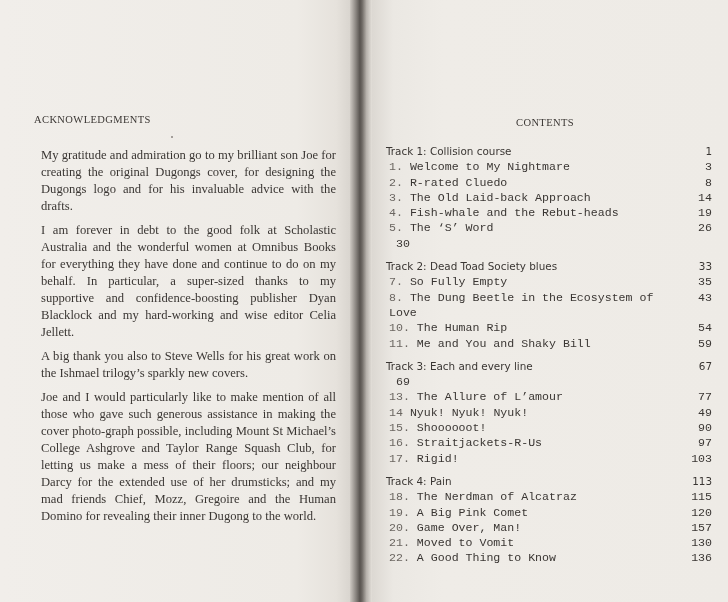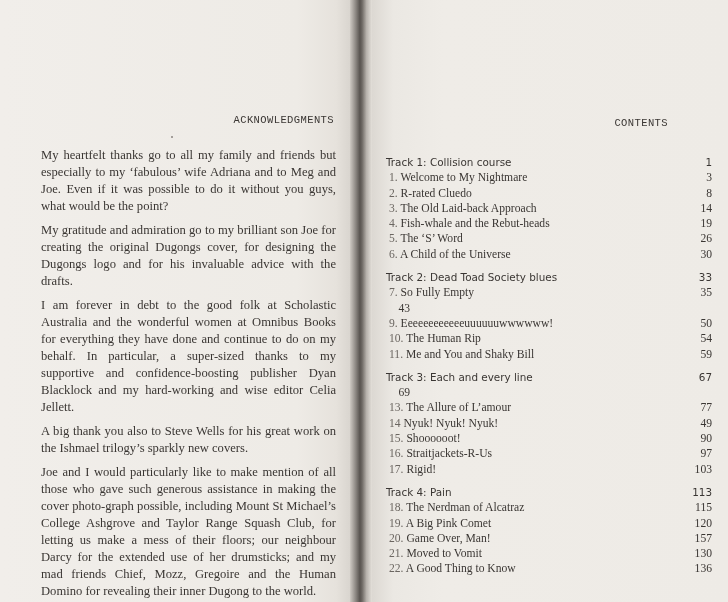--- a/index.html
+++ b/index.html
@@ -16,56 +16,55 @@
   }
   .spine {
     width: 22px; height: 602px;
     background: linear-gradient(to right, #cfcac4 0%, #8f8a85 25%, #58534f 45%, #6e6964 55%, #b7b2ac 75%, #e4e0da 100%);
   }
   .page-right {
     width: 356px;
     background: linear-gradient(to right, #dcd8d2 0%, #ebe8e3 6%, #efece7 20%, #eeebe6 100%);
   }
   .heading {
-    font-family: Liberation Mono, monospace;
+    font-family: Liberation Serif, serif;
     font-size: 10.5px; letter-spacing: 0.4px; color: #3a3633;
-    text-align: right; text-transform: uppercase; font-weight: normal;
+    text-align: left; text-transform: uppercase; font-weight: normal;
   }
   .ack-heading { position: absolute; top: 114px; left: 34px; width: 300px; }
   .ack-dot { position: absolute; top: 136px; left: 171px; width: 2px; height: 2px; background: #8a8580; border-radius: 50%; }
   .ack-body { position: absolute; top: 147px; left: 41px; width: 295px; }
   .ack-body p {
     font-size: 12.6px; line-height: 17.1px; text-align: justify;
     margin-bottom: 6.5px; color: #3a3633;
   }
-  .toc-heading { position: absolute; top: 117px; left: 136px; width: 160px; }
-  .toc { position: absolute; top: 155px; left: 386px; width: 326px; }
+  .toc-heading { position: absolute; top: 117px; left: 144px; width: 160px; }
+  .toc { position: absolute; top: 144px; left: 386px; width: 326px; }
   .toc-section { margin-bottom: 8px; }
   .toc-row {
     display: flex; justify-content: space-between; align-items: baseline;
-    font-size: 11.6px; line-height: 15.3px; color: #3a3633;
+    font-size: 11.6px; line-height: 15.3px; color: #3a3633; font-family: Liberation Mono, monospace;
   }
   .toc-row.track {
     font-family: "DejaVu Sans", sans-serif; font-size: 10.4px; color: #3a3633;
   }
   .toc-row .title { padding-left: 0; }
   .toc-row.chapter .title { padding-left: 3px; }
   .toc-row .num { text-align: right; min-width: 24px; }
   .toc-row.chapter .title .cn { color: #6b6661; }
 </style>
 </head>
 <body>
 
 <div class="spread">
 
   <div class="page page-left">
     <h2 class="heading ack-heading">Acknowledgments</h2>
     <div class="ack-dot"></div>
     <div class="ack-body">
-      <p>My heartfelt thanks go to all my family and friends but especially to my ‘fabulous’ wife Adriana and to Meg and Joe. Even if it was possible to do it without you guys, what would be the point?</p>
       <p>My gratitude and admiration go to my brilliant son Joe for creating the original Dugongs cover, for designing the Dugongs logo and for his invaluable advice with the drafts.</p>
       <p>I am forever in debt to the good folk at Scholastic Australia and the wonderful women at Omnibus Books for everything they have done and continue to do on my behalf. In particular, a super-sized thanks to my supportive and confidence-boosting publisher Dyan Blacklock and my hard-working and wise editor Celia Jellett.</p>
       <p>A big thank you also to Steve Wells for his great work on the Ishmael trilogy’s sparkly new covers.</p>
       <p>Joe and I would particularly like to make mention of all those who gave such generous assistance in making the cover photo-graph possible, including Mount St Michael’s College Ashgrove and Taylor Range Squash Club, for letting us make a mess of their floors; our neighbour Darcy for the extended use of her drumsticks; and my mad friends Chief, Mozz, Gregoire and the Human Domino for revealing their inner Dugong to the world.</p>
 
     </div>
   </div>
 
   <div class="spine"></div>
 
@@ -94,40 +93,36 @@
       </div>
       <div class="toc-row chapter">
         <span class="title"><span class="cn">4.</span> <span>Fish-whale and the Rebut-heads</span></span>
         <span class="num">19</span>
       </div>
       <div class="toc-row chapter">
         <span class="title"><span class="cn">5.</span> <span>The ‘S’ Word</span></span>
         <span class="num">26</span>
       </div>
       <div class="toc-row chapter">
-        <span class="title"><span class="cn">6.</span> <span>A Child of the Universe</span></span>
         <span class="num">30</span>
       </div>
     </div>
 
     <div class="toc-section">
       <div class="toc-row track">
         <span class="title">Track 2: Dead Toad Society blues</span>
         <span class="num">33</span>
       </div>
       <div class="toc-row chapter">
         <span class="title"><span class="cn">7.</span> <span>So Fully Empty</span></span>
         <span class="num">35</span>
       </div>
       <div class="toc-row chapter">
+        <span class="title"><span class="cn">8.</span> <span>The Dung Beetle in the Ecosystem of Love</span></span>
         <span class="num">43</span>
-      </div>
-      <div class="toc-row chapter">
-        <span class="title"><span class="cn">9.</span> <span>Eeeeeeeeeeeeuuuuuuwwwwww!</span></span>
-        <span class="num">50</span>
       </div>
       <div class="toc-row chapter">
         <span class="title"><span class="cn">10.</span> <span>The Human Rip</span></span>
         <span class="num">54</span>
       </div>
       <div class="toc-row chapter">
         <span class="title"><span class="cn">11.</span> <span>Me and You and Shaky Bill</span></span>
         <span class="num">59</span>
       </div>
     </div>

